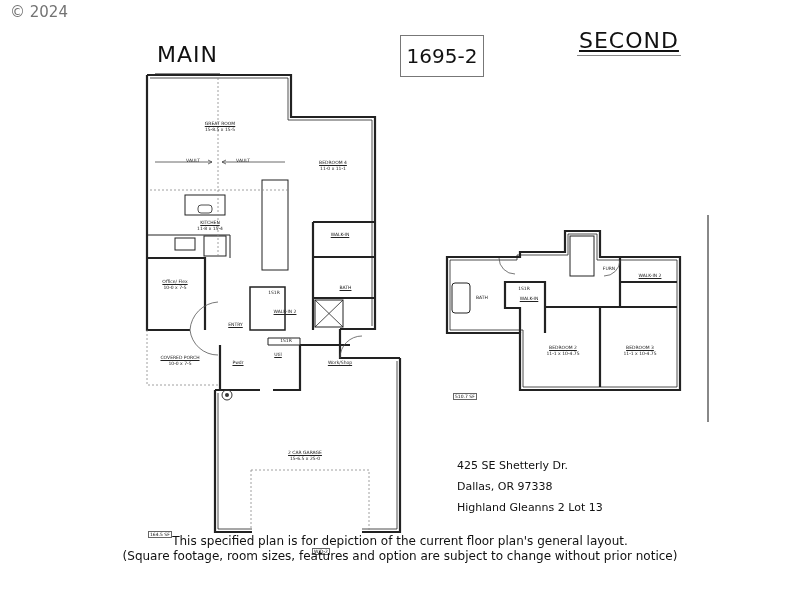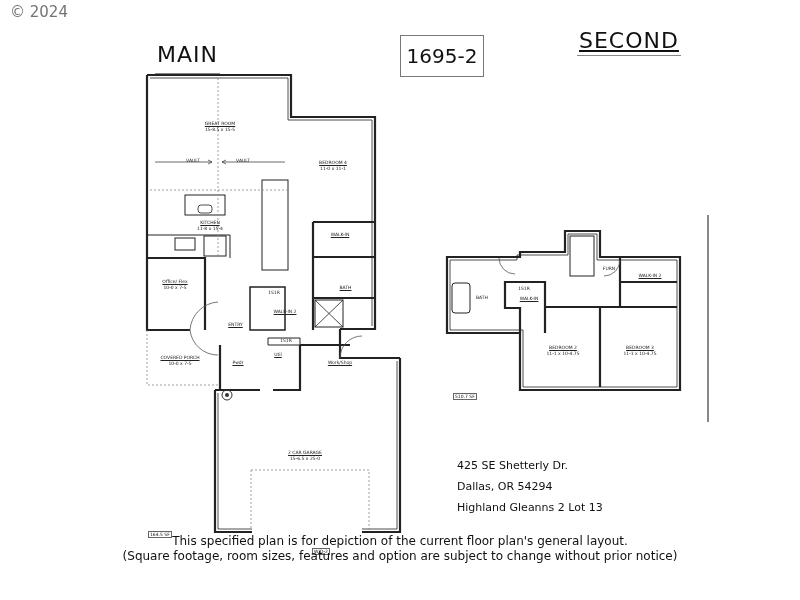--- a/index.html
+++ b/index.html
@@ -135,18 +135,18 @@
 <div class="abs lbl" style="left:516px;top:286px;width:16px;">1S1R</div>
 
 <div class="abs sf" style="left:453px;top:393px;">510.7 SF</div>
 <div class="abs sf" style="left:148px;top:531px;">164.5 SF</div>
 <div class="abs sf" style="left:312px;top:548px;">W/D-2</div>
 
 <div class="abs vline"></div>
 
 <div class="abs addr">
   <div>425 SE Shetterly Dr.</div>
-  <div>Dallas, OR 54294</div>
+  <div>Dallas, OR 97338</div>
   <div>Highland Gleanns 2 Lot 13</div>
 </div>
 
 <div class="abs note note1">This specified plan is for depiction of the current floor plan's general layout.</div>
 <div class="abs note note2">(Square footage, room sizes, features and option are subject to change without prior notice)</div>
 
 </body></html>

